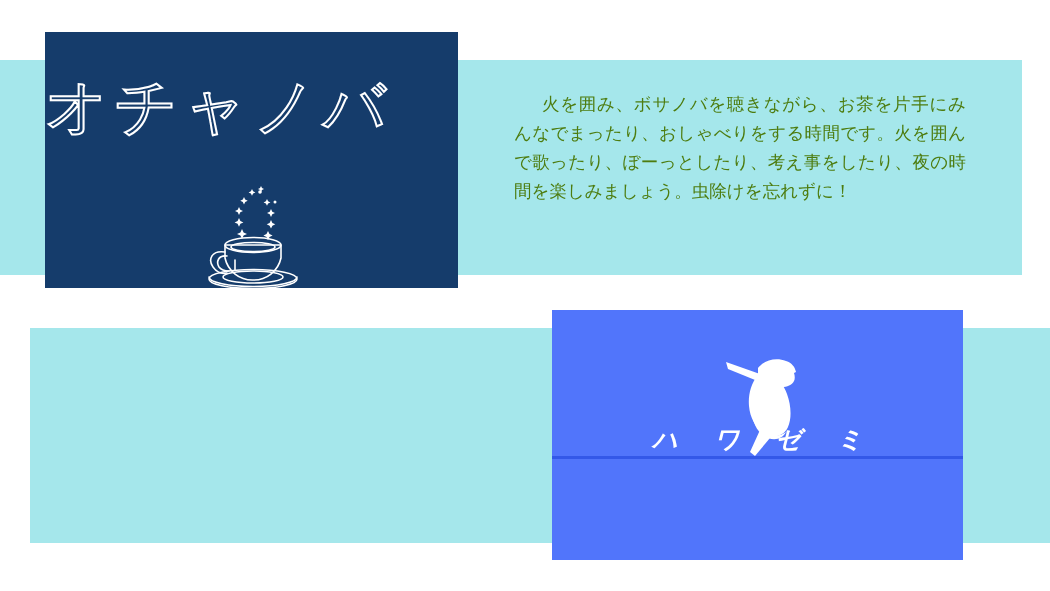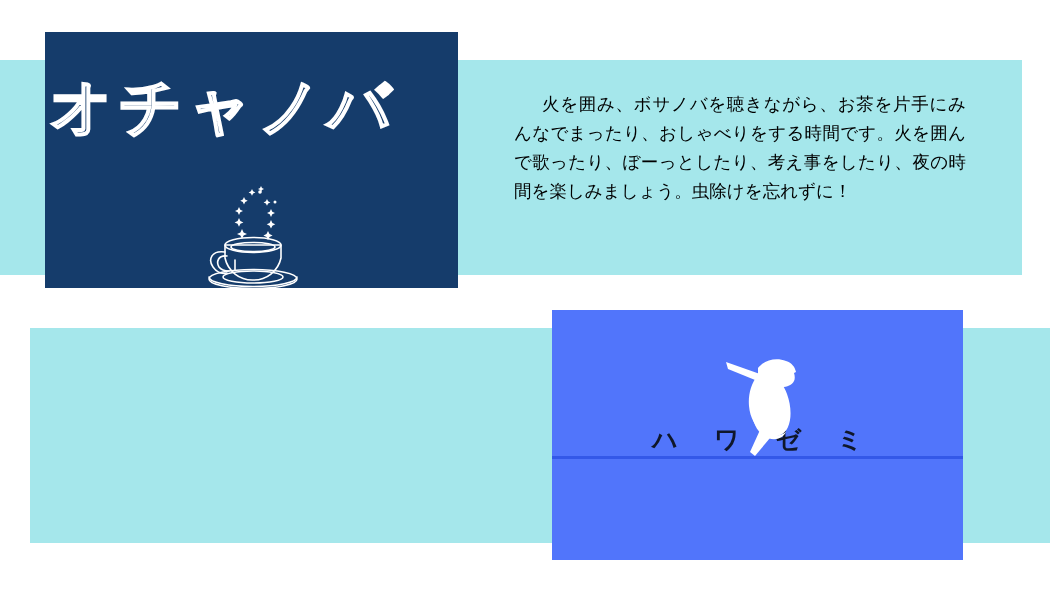--- a/index.html
+++ b/index.html
@@ -46,25 +46,24 @@
     width: 413px;
     height: 256px;
     background: #153c6b;
     overflow: hidden;
   }
   #ochanoba-title {
     position: absolute;
     left: 0;
     top: 44px;
     width: 357px;
-    text-align: center;
     font-size: 62px;
     line-height: 1;
     letter-spacing: 6px;
-    font-weight: 700;
+    font-weight: 400;
     color: transparent;
     -webkit-text-stroke: 2px #ffffff;
     text-shadow:
        0 0 0 transparent;
     font-family: "DejaVu Sans", "Liberation Sans", sans-serif;
     white-space: nowrap;
   }
   #teacup {
     position: absolute;
     left: 50%;
@@ -93,35 +92,36 @@
   #hawazemi-title {
     position: absolute;
     left: 0;
     top: 117px;
     width: 411px;
     text-align: center;
     font-size: 25px;
     line-height: 1;
     letter-spacing: 36px;
     text-indent: 36px;
-    color: #0f172a;
+    color: #ffffff;
     font-weight: 700;
     font-family: "DejaVu Sans", "Liberation Sans", sans-serif;
     white-space: nowrap;
+    font-style: italic;
   }
   #kingfisher {
     position: absolute;
     left: 172px;
     top: 38px;
   }
 
   
   .paragraph {
     position: absolute;
-    color: #000000;
+    color: #4d7c0f;
     font-size: 17.5px;
     line-height: 29px;
     text-indent: 1.6em;
     font-family: "DejaVu Sans", "Liberation Sans", sans-serif;
     text-align: justify;
   }
   #para-ochanoba {
     left: 514px;
     top: 90px;
     width: 452px;

